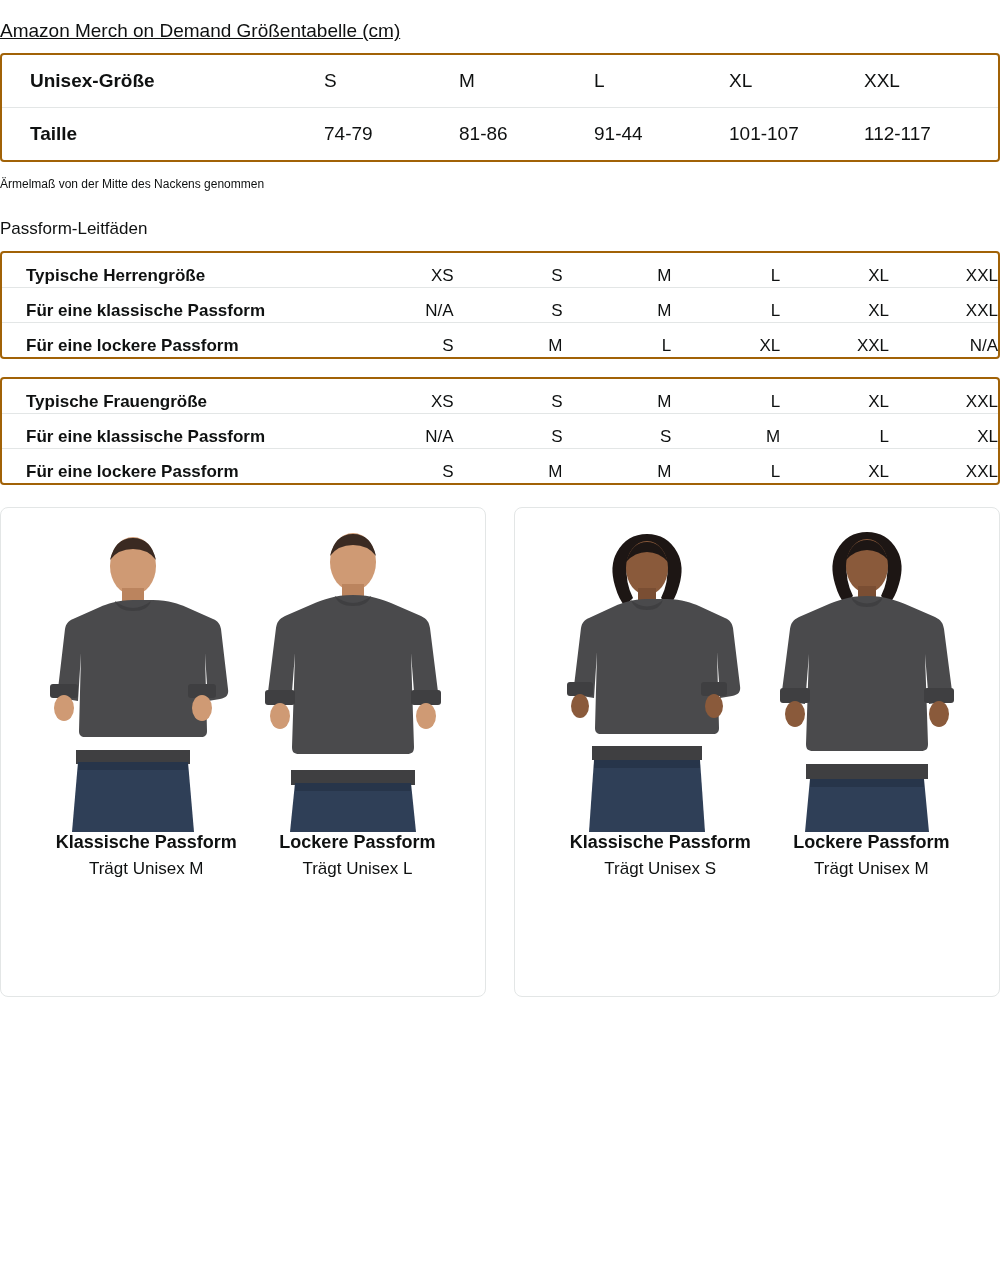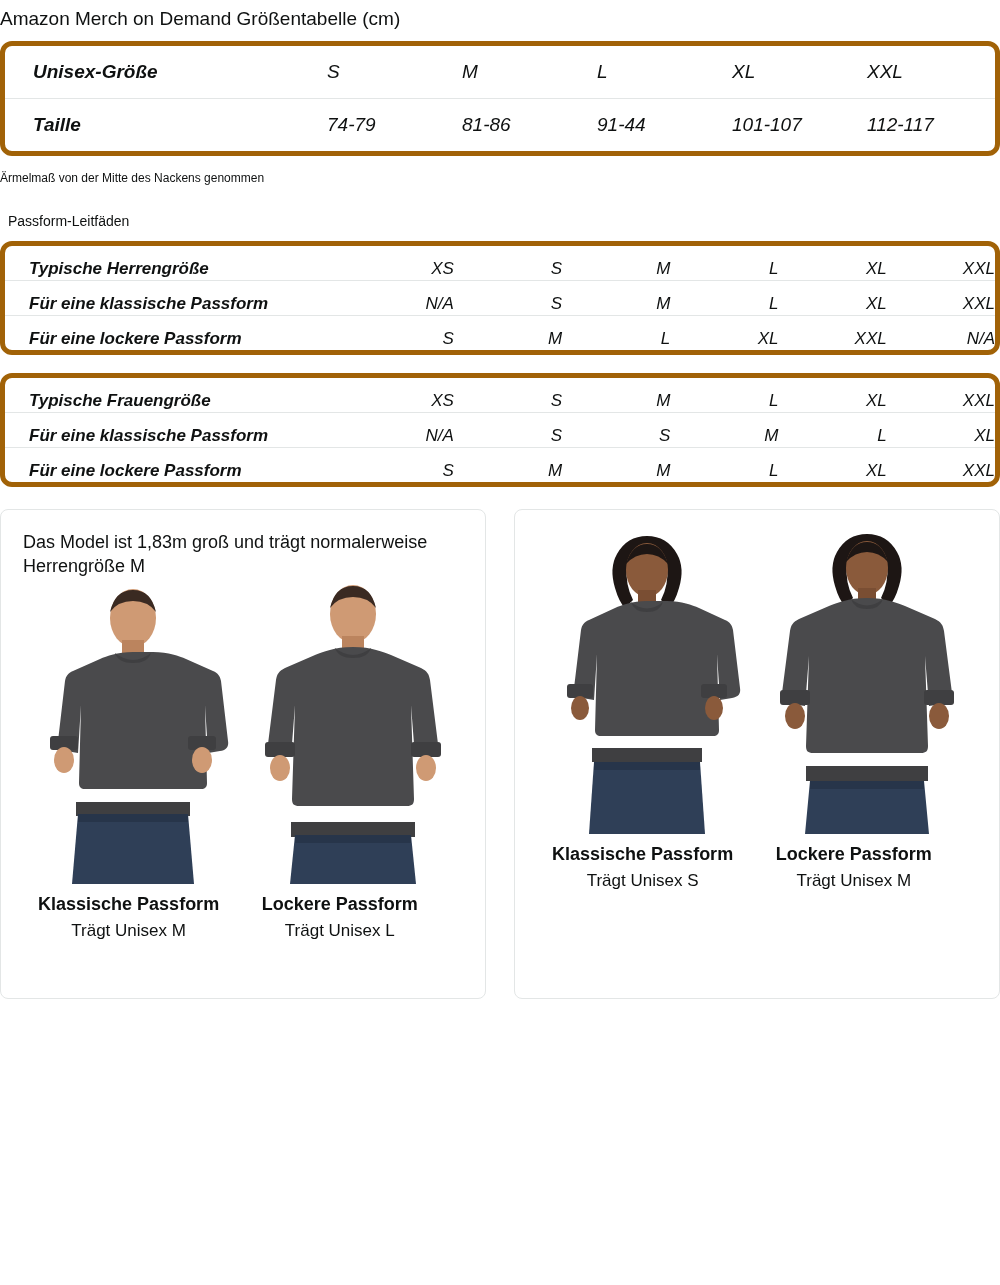--- a/index.html
+++ b/index.html
@@ -17,29 +17,29 @@
     overflow: hidden;
     position: relative;
   }
   .page {
     width: 1000px;
     padding: 0;
   }
   .title {
     font-size: 19px;
     color: #0f1111;
-    padding: 8px 0 10px 0;
+    padding: 20px 0 10px 0;
     line-height: 1.2;
+    text-decoration: underline;
   }
   .card {
-    border: 5px solid #a16207;
-    border-radius: 12px;
+    border: 2px solid #a16207;
+    border-radius: 4px;
     overflow: hidden;
     background: #fff;
-    font-style: italic;
   }
   table {
     width: 100%;
     border-collapse: collapse;
     table-layout: fixed;
   }
   .size-table td {
     padding: 15px 0 15px 0;
     font-size: 19px;
     border-bottom: 1px solid #e3e6e6;
@@ -56,23 +56,23 @@
   .size-table td.val {
     width: 135px;
   }
   .note {
     font-size: 12px;
     color: #0f1111;
     padding: 14px 0 0 0;
     line-height: 1.4;
   }
   .section-title {
-    font-size: 14px;
-    color: #0f1111;
-    padding: 26px 0 12px 8px;
+    font-size: 17px;
+    color: #0f1111;
+    padding: 26px 0 12px 0;
   }
   .fit-table td {
     padding: 13px 0 1px 0;
     font-size: 17px;
     border-bottom: 1px solid #e3e6e6;
     vertical-align: middle;
   }
   .fit-table tr:last-child td {
     border-bottom: none;
   }
@@ -112,22 +112,22 @@
     align-items: flex-end;
     height: 300px;
     margin-top: 4px;
   }
   .figure-wrap {
     width: 48%;
     text-align: center;
   }
   .fig-labels {
     display: flex;
-    justify-content: flex-start;
-    margin-top: 10px;
+    justify-content: flex-end;
+    margin-top: 0;
   }
   .fig-label {
     width: 48%;
     text-align: center;
   }
   .fig-label .fit-name {
     font-weight: bold;
     font-size: 18px;
     display: block;
     margin-bottom: 6px;
@@ -238,21 +238,20 @@
         <td class="val">XL</td>
         <td class="val">XXL</td>
       </tr>
     </tbody>
       </table>
   </div>
 
   <div class="models">
 
     <div class="model-card">
-      <div class="model-caption">Das Model ist 1,83m groß und trägt normalerweise Herrengröße M</div>
       <div class="figures">
         <div class="figure-wrap">
           <svg width="200" height="300" viewBox="0 0 200 300">
 
             <ellipse cx="100" cy="34" rx="23" ry="29" fill="#cf9a74"></ellipse>
             <path d="M77 28 q5 -22 23 -22 q18 0 23 22 q-8 -11 -23 -11 q-15 0 -23 11z" fill="#3a2a22"></path>
 
             <rect x="89" y="56" width="22" height="16" fill="#bb845e"></rect>
 
             <path d="M100 68

